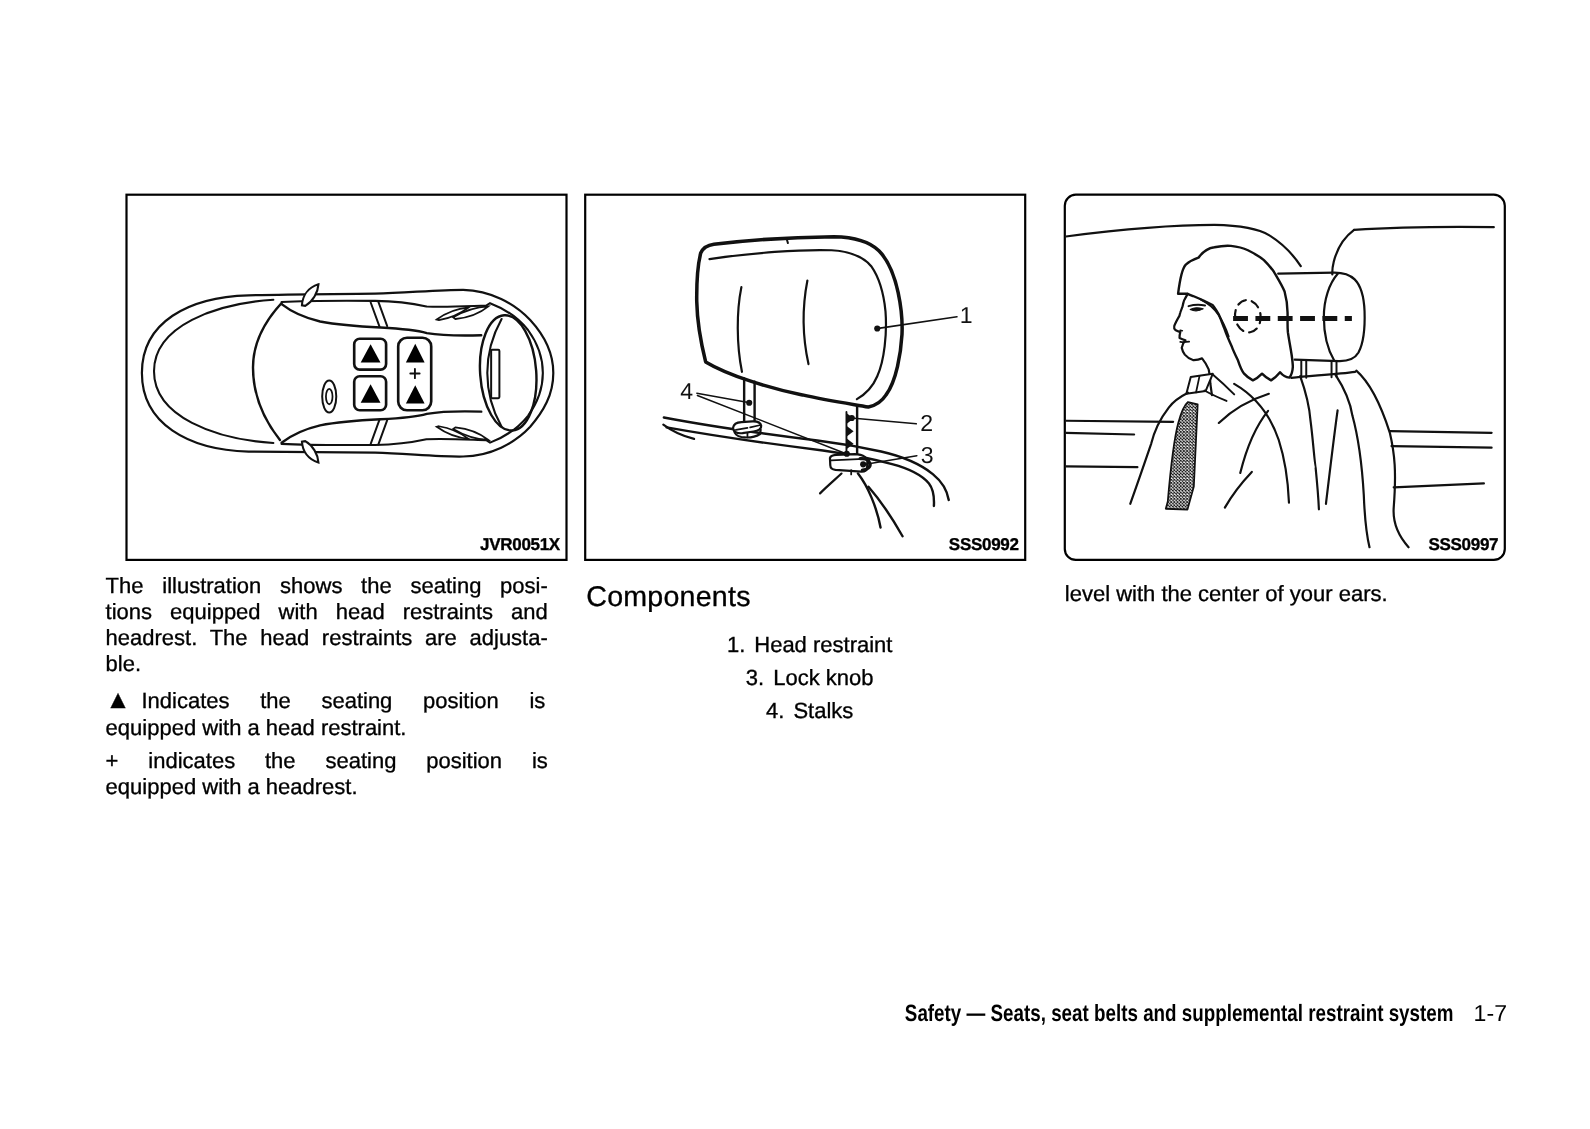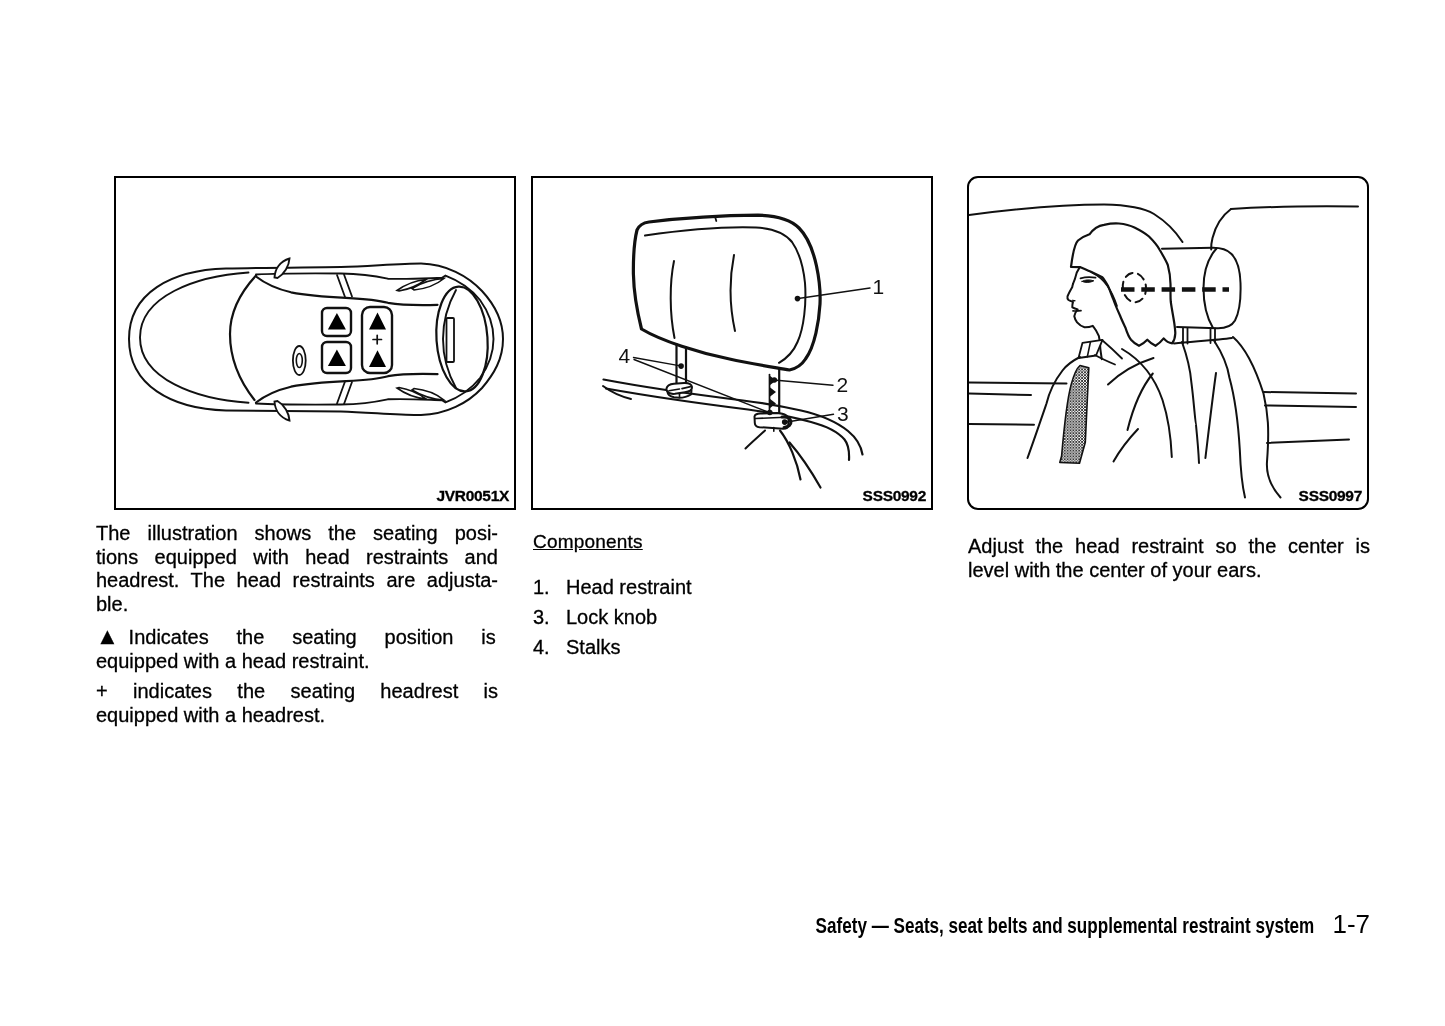--- a/index.html
+++ b/index.html
@@ -4,27 +4,27 @@
 <style>
   html,body{margin:0;padding:0;background:#fff;}
   body{width:1445px;height:1026px;position:relative;font-family:"Liberation Sans",sans-serif;color:#000;}
   .col,.figlabel{-webkit-text-stroke:0.3px #000;}
   .box{position:absolute;top:176px;width:398px;height:330px;border:2px solid #000;}
   .box svg{position:absolute;left:0;top:0;}
   .figlabel{position:absolute;right:5px;bottom:3px;font-size:15.5px;font-weight:700;letter-spacing:-0.3px;}
   .col{position:absolute;font-size:20px;line-height:23.5px;}
   .jl{text-align:justify;text-align-last:justify;}
   .ll{text-align:left;}
-  .head{font-size:19px;line-height:26px;margin:0 0 8px 0;font-weight:400;letter-spacing:0.2px;text-decoration:underline;}
-  ol.comp{list-style:none;margin:21px 0 0 0;padding:0;}
+  .head{font-size:26px;line-height:26px;margin:0 0 8px 0;font-weight:400;letter-spacing:0.2px;}
+  ol.comp{list-style:none;margin:21px 0 0 0;padding:0;text-align:center;}
   ol.comp li{height:30px;}
   ol.comp li .num{display:inline-block;width:33px;}
   .footer{position:absolute;top:909px;right:75px;white-space:nowrap;}
   .footer b{font-size:21.5px;font-weight:700;display:inline-block;transform:scaleX(0.795);transform-origin:100% 50%;}
-  .footer span{font-size:26px;font-weight:400;padding-left:18px;}
+  .footer span{font-size:21px;font-weight:400;padding-left:18px;}
 </style>
 </head>
 <body>
 
 <div class="box" id="b1" style="left:96px;margin-left:18px;">
   <svg width="398" height="330" viewBox="0 0 398 330" fill="none" stroke="#111" stroke-width="2" stroke-linecap="round">
 
     <path d="M 13,161 C 13,115 55,92 110,90.5 C 150,89.5 190,89.5 225,89 C 255,88 285,85.5 305,85.5 C 330,86 352,98 366,113 C 378,126 387,141 387,161 C 387,181 378,196 366,210 C 352,225 330,236.5 305,237 C 285,237.5 255,234.5 225,233.5 C 190,233 150,233 110,232.5 C 55,231 13,207 13,161 Z"></path>
 
     <path d="M 132.5,94.5 C 80,98 24,118 24,159.5 C 24,201 80,221.5 132.5,224.7" stroke-width="1.9"></path>
@@ -195,31 +195,30 @@
   <div class="figlabel">SSS0997</div>
 </div>
 
 <div class="col" style="left:96px;top:522px;width:402px;">
   <div class="jl">The illustration shows the seating posi-</div>
   <div class="jl">tions equipped with head restraints and</div>
   <div class="jl">headrest. The head restraints are adjusta-</div>
   <div class="ll">ble.</div>
   <div class="ll" style="margin-top:9px;word-spacing:22.3px;"><span style="font-size:23px;margin-right:-18px;">▲</span> Indicates the seating position is</div>
   <div class="ll">equipped with a head restraint.</div>
-  <div class="jl" style="margin-top:7px;">+ indicates the seating headrest is</div>
+  <div class="jl" style="margin-top:7px;">+ indicates the seating position is</div>
   <div class="ll">equipped with a headrest.</div>
 </div>
 
 <div class="col" style="left:533px;top:529px;width:398px;">
   <div class="head">Components</div>
   <ol class="comp">
     <li><span class="num">1.</span>Head restraint</li>
     <li><span class="num">3.</span>Lock knob</li>
     <li><span class="num">4.</span>Stalks</li>
   </ol>
 </div>
 
 <div class="col" style="left:968px;top:529px;width:402px;">
-  <div class="jl" style="margin-top:6px;">Adjust the head restraint so the center is</div>
   <div class="ll">level with the center of your ears.</div>
 </div>
 
 <div class="footer"><b>Safety — Seats, seat belts and supplemental restraint system</b><span>1-7</span></div>
 
 </body></html>

